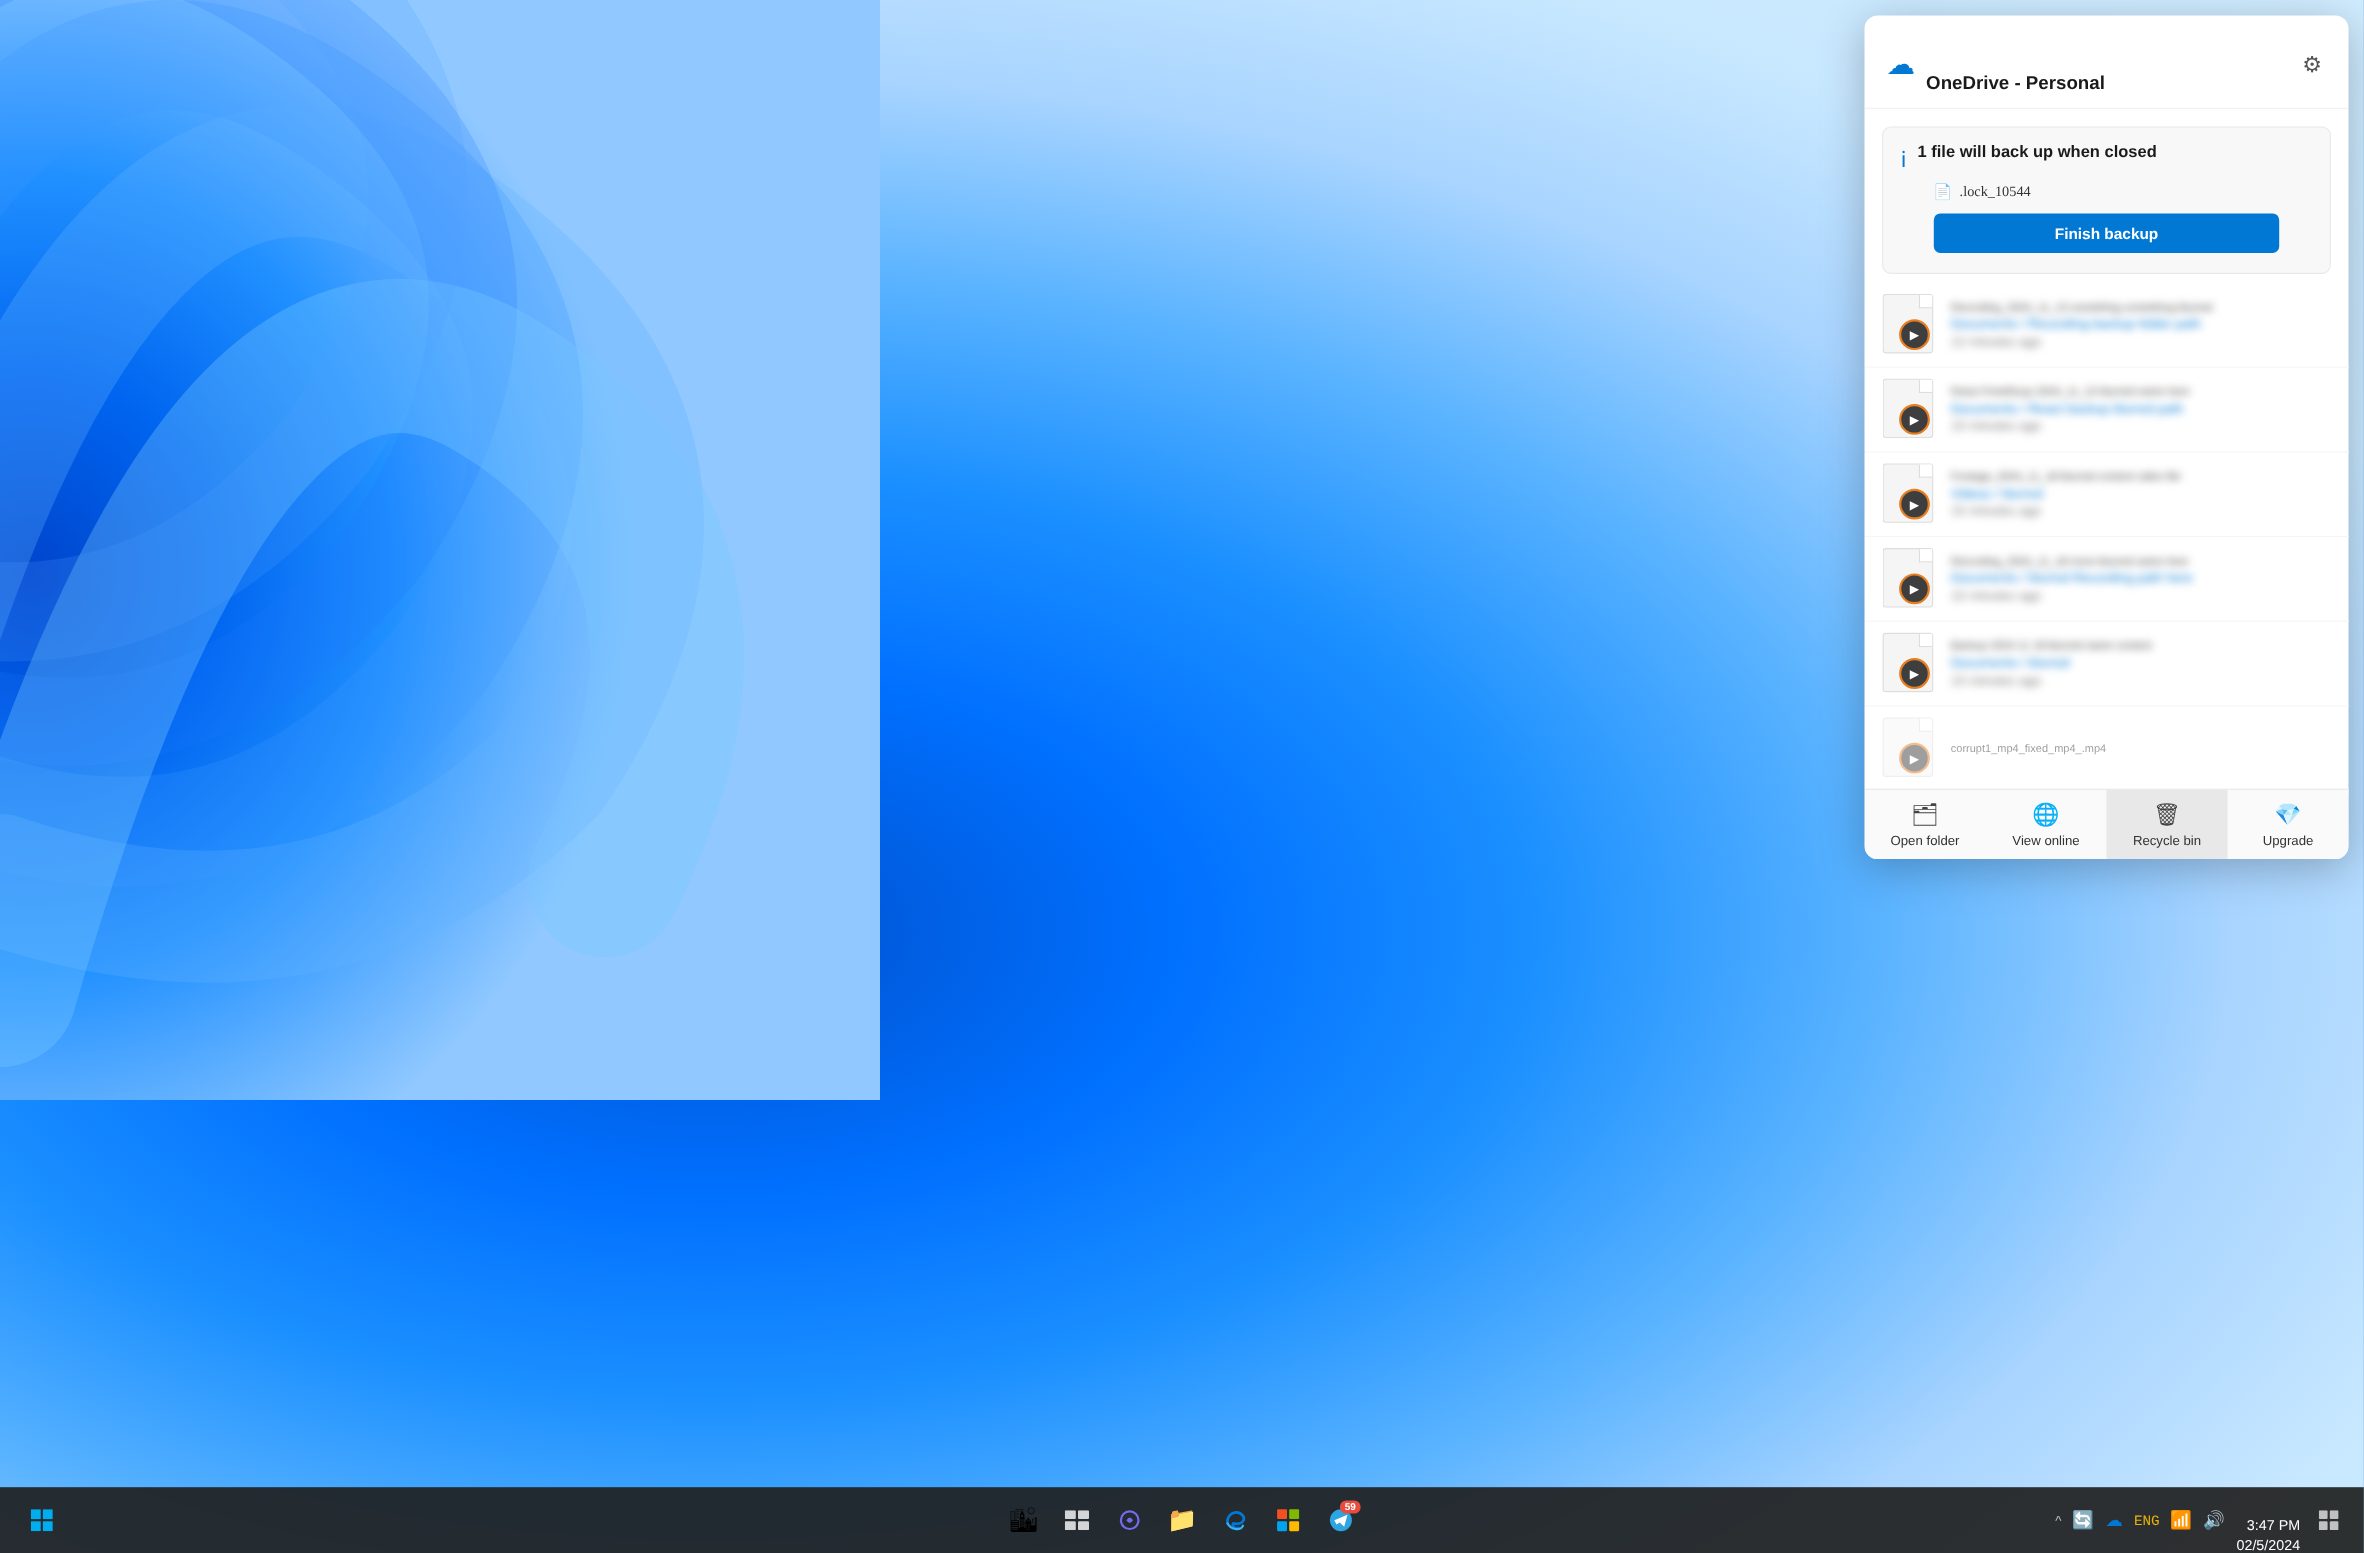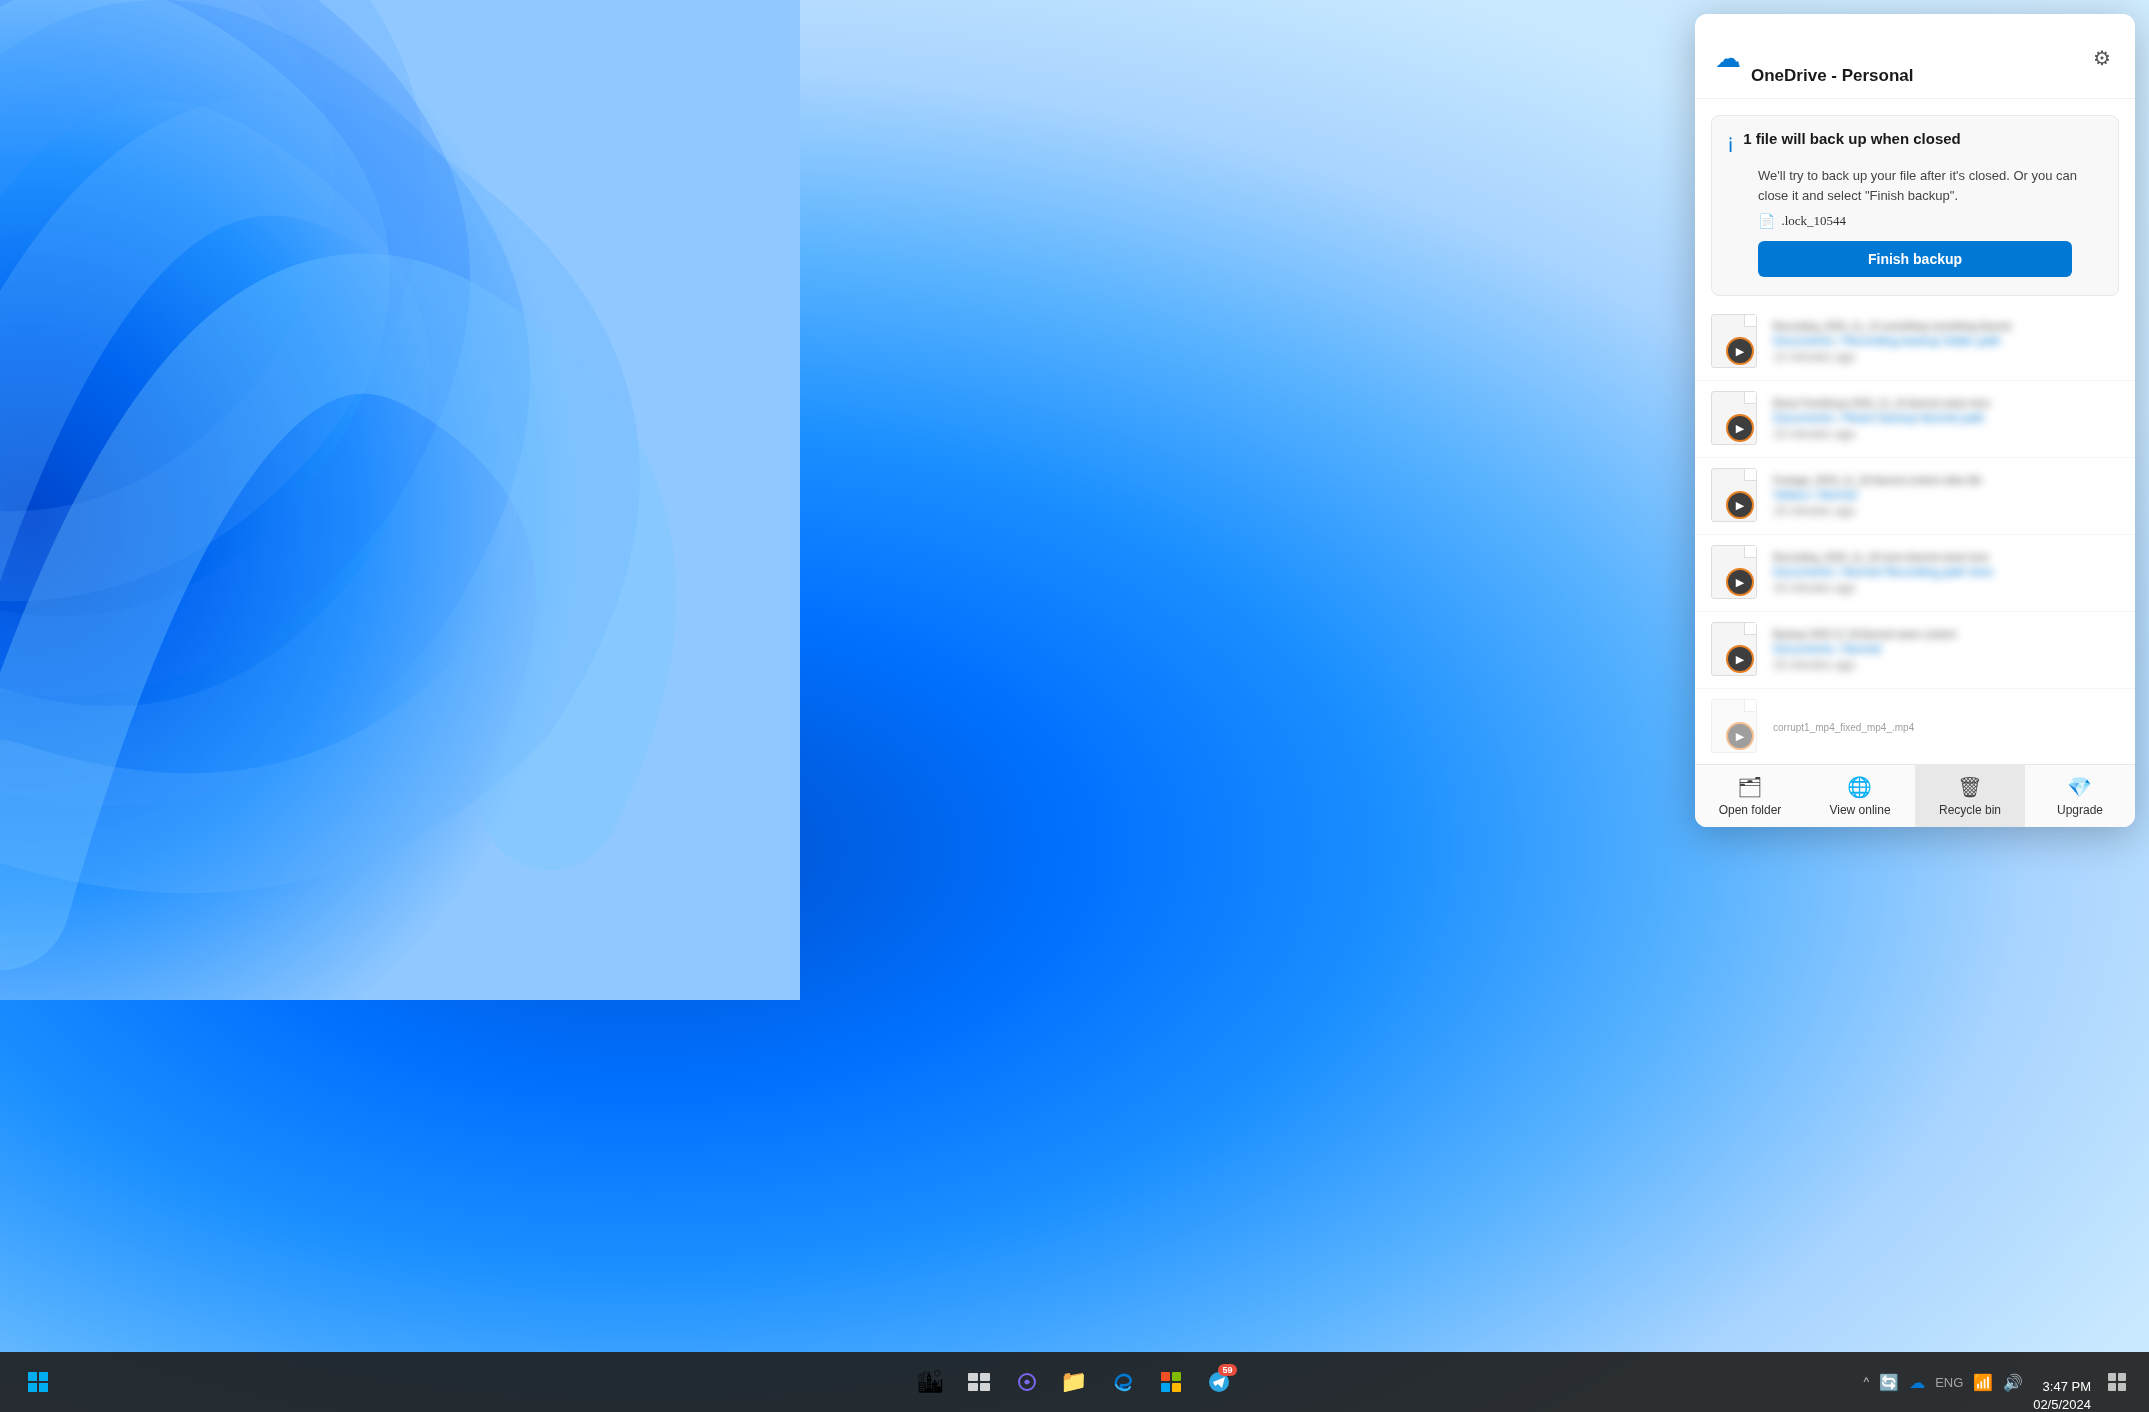--- a/index.html
+++ b/index.html
@@ -383,21 +383,20 @@
       <span class="panel-title">OneDrive - Personal</span>
     </div>
     <span class="settings-icon">⚙</span>
   </div>
 
   <div class="info-card">
     <div class="info-card-header">
       <span class="info-icon">ℹ</span>
       <span class="info-title">1 file will back up when closed</span>
     </div>
-    <div class="info-desc">We'll try to back up your file after it's closed. Or you can close it and select "Finish backup".</div>
     <div class="file-name-row">
       <span class="file-icon">📄</span>
       <span class="file-name">.lock_10544</span>
     </div>
     <button class="finish-backup-btn">Finish backup</button>
   </div>
 
   <div class="file-list">
 
     <div class="file-item">
@@ -559,21 +558,21 @@
         <path d="M5 11 L17 6 L14 17 L10 13 L7 15 Z" fill="white"></path>
       </svg>
       <span class="badge">59</span>
     </div>
   </div>
 
   <div class="taskbar-right">
     <span class="chevron-icon">^</span>
     <span style="font-size:16px; color:white; cursor:pointer;">🔄</span>
     <span style="font-size:16px; color:#0078d4; cursor:pointer;">☁</span>
-    <span style="font-size:13px; color:#a3a3a3;">ENG</span>
+    <span style="font-size:13px; color:#eab308;font-family:Liberation Mono, monospace;">ENG</span>
     <span style="font-size:16px; color:white;">📶</span>
     <span style="font-size:16px; color:white;">🔊</span>
     <div class="clock">
       <div>3:47 PM</div>
       <div>02/5/2024</div>
     </div>
     <div class="taskbar-icon" style="width:32px;">
       <svg width="18" height="18" viewBox="0 0 18 18">
         <rect x="0" y="0" width="8" height="8" rx="1" fill="rgba(255,255,255,0.7)"></rect>
         <rect x="10" y="0" width="8" height="8" rx="1" fill="rgba(255,255,255,0.7)"></rect>

